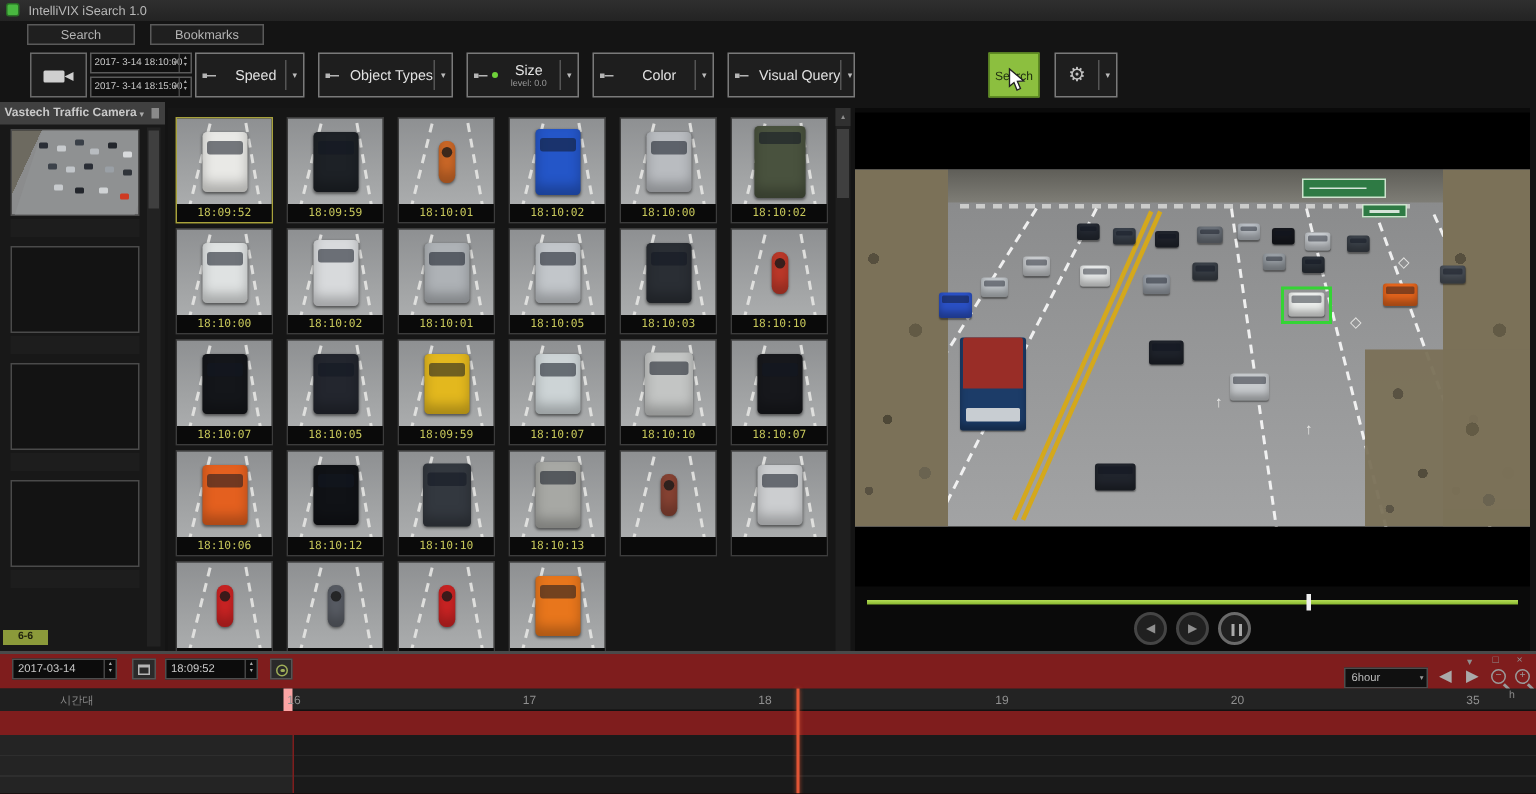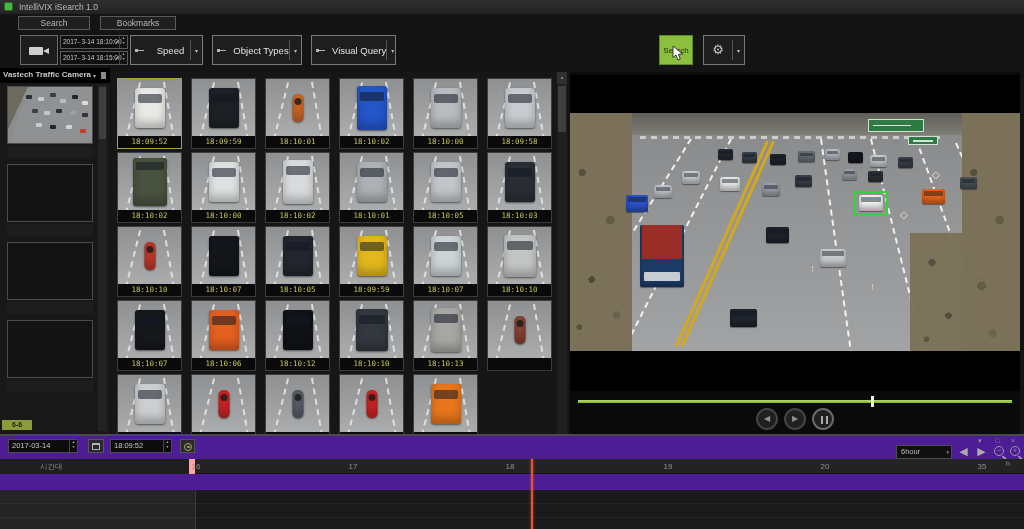--- a/index.html
+++ b/index.html
@@ -41,21 +41,21 @@
   .fsub { font-size:6px; color:#9a9a9a; }
   .fdiv { width:1px; height:20px; background:#555; flex:0 0 auto; }
   .fchev { width:11px; text-align:center; font-size:6px; color:#bbb; flex:0 0 auto; }
   .search-btn { position:absolute; left:659px; top:2px; width:34px; height:30px; background:#8cbf3f; border:1px solid #5e8c22; color:#203010; font-size:8px; font-family:"Liberation Sans",sans-serif; }
   .gear-btn { position:absolute; left:703px; top:2px; width:42px; height:30px; background:#1e1e1e; border:1px solid #7a7a7a; display:flex; align-items:center; }
   .gear { flex:1; text-align:center; font-size:13px; color:#c0c0c0; line-height:28px; }
   .cursor-svg { position:absolute; left:672px; top:12px; z-index:50; }
 
   
   .sidebar { position:absolute; left:0; top:68px; width:110px; height:366px; background:#181818; }
-  .sb-header { position:absolute; left:0; top:0; width:110px; height:15px; background:#000000; }
+  .sb-header { position:absolute; left:0; top:0; width:110px; height:15px; background:#404040; }
   .sb-title { position:absolute; left:3px; top:2px; font-size:8px; font-weight:bold; color:#c9c9c9; white-space:nowrap; }
   .sb-chev { position:absolute; right:14px; top:4px; font-size:6px; color:#aaa; }
   .sb-pin { position:absolute; right:4px; top:4px; width:5px; height:7px; background:#8a8a8a; }
   .sb-slot { position:absolute; left:7px; width:86px; height:58px; background:#131313; border:1px solid #4a4a4a; }
   .sb-slot-label { position:absolute; left:7px; width:86px; height:12px; background:#1d1d1d; }
   .mini-scene { position:absolute; inset:0; background:linear-gradient(115deg,#6d6a60 0 18%,#8b8c8d 18% 100%); overflow:hidden; }
   .mini-road { position:absolute; left:10px; top:-4px; width:80px; height:70px; background:#8f9192; transform:skewX(-18deg); }
   .mini-cars { position:absolute; left:18px; top:8px; width:6px; height:4px; background:#2a2e36; border-radius:1px;
     box-shadow:12px 2px 0 #c8cbce, 24px -2px 0 #3a4048, 34px 4px 0 #b8bcc0, 46px 0 0 #23262c, 56px 6px 0 #d8dadc,
     6px 14px 0 #3c424a, 18px 16px 0 #c2c6ca, 30px 14px 0 #2a2e36, 44px 16px 0 #9aa0a6, 56px 18px 0 #30343a,
@@ -124,21 +124,21 @@
   .pveh.truck::after { content:""; position:absolute; left:4px; bottom:6px; width:36px; height:9px; background:#c8cdd2; border-radius:1px; }
   .bbox { position:absolute; border:2px solid #35d435; background:transparent; z-index:5; }
   .pbar { position:absolute; left:8px; top:328px; width:434px; height:3px; background:linear-gradient(180deg,#b5dd55,#86b52e); }
   .pmark { position:absolute; top:-4px; width:3px; height:11px; background:#efefef; }
   .pctrls { position:absolute; left:0; top:336px; width:450px; display:flex; justify-content:center; gap:6px; }
   .pbtn { width:22px; height:22px; border-radius:50%; background:#202020; border:2px solid #454545; color:#8f8f8f; font-size:8px; line-height:18px; text-align:center; padding:0; font-family:"Liberation Sans",sans-serif; }
   .pbtn.pause { border-color:#6a6a6a; color:#aaa; position:relative; }
   .pauseglyph { position:absolute; left:7px; top:6px; width:7px; height:8px; border-left:2px solid #aaa; border-right:2px solid #aaa; }
 
   
-  .bottombar { position:absolute; left:0; top:434px; width:1024px; height:95px; background:#4c1d95; border-top:2px solid #4a4a4a; }
+  .bottombar { position:absolute; left:0; top:434px; width:1024px; height:95px; background:#7f1d1d; border-top:2px solid #4a4a4a; }
   .tl-input { position:absolute; height:14px; background:#0c0c0c; border:1px solid #4d4d4d; color:#c9c9c9; font-size:7.5px; line-height:12px; padding-left:3px; top:3px; }
   .tl-input .spin { height:12px; }
   .ti-date { left:8px; width:70px; }
   .ti-time { left:110px; width:62px; }
   .cal-btn { position:absolute; left:88px; top:3px; width:16px; height:14px; background:#2a2a2a; border:1px solid #555; }
   .cal-glyph { position:absolute; left:3px; top:3px; width:8px; height:7px; border:1px solid #b5b5b5; border-top:2.5px solid #b5b5b5; }
   .go-btn { position:absolute; left:180px; top:3px; width:15px; height:14px; background:#2a2a2a; border:1px solid #555; }
   .go-glyph { position:absolute; left:3px; top:2.5px; width:8px; height:8px; border:1.5px solid #9fae58; border-radius:50%; }
   .go-glyph::after { content:""; position:absolute; left:2px; top:2px; width:2.5px; height:2.5px; border-radius:50%; background:#9fae58; }
   .corner-ic { position:absolute; top:1px; font-size:7px; color:#8f8f8f; }
@@ -209,20 +209,40 @@
         <div class="filter enabled" style="width: 90px;">
         <span class="ficon"></span>
         <span class="fdot"></span>
         <span class="flabel-wrap">
           <span class="flabel">Object Types</span>
           <span class="fsub"></span>
         </span>
         <span class="fdiv"></span>
         <span class="fchev">▾</span>
       </div>
+        <div class="filter enabled" style="width: 75px;">
+        <span class="ficon"></span>
+        <span class="fdot dot-on"></span>
+        <span class="flabel-wrap">
+          <span class="flabel">Size</span>
+          <span class="fsub">level: 0.0</span>
+        </span>
+        <span class="fdiv"></span>
+        <span class="fchev">▾</span>
+      </div>
+        <div class="filter enabled" style="width: 81px;">
+        <span class="ficon"></span>
+        <span class="fdot"></span>
+        <span class="flabel-wrap">
+          <span class="flabel">Color</span>
+          <span class="fsub"></span>
+        </span>
+        <span class="fdiv"></span>
+        <span class="fchev">▾</span>
+      </div>
         <div class="filter enabled" style="width: 85px;">
         <span class="ficon"></span>
         <span class="fdot"></span>
         <span class="flabel-wrap">
           <span class="flabel">Visual Query</span>
           <span class="fsub"></span>
         </span>
         <span class="fdiv"></span>
         <span class="fchev">▾</span>
       </div>
@@ -286,26 +306,20 @@
       <div class="thumb">
         <div class="veh van" style="background: rgb(36, 86, 200);"></div>
       </div>
       <div class="tlabel">18:10:02</div>
     </div>
       <div class="cell">
       <div class="thumb">
         <div class="veh car" style="background: rgb(185, 188, 192);"></div>
       </div>
       <div class="tlabel">18:10:00</div>
-    </div>
-      <div class="cell">
-      <div class="thumb">
-        <div class="veh car" style="background: rgb(201, 204, 208);"></div>
-      </div>
-      <div class="tlabel">18:09:58</div>
     </div>
       <div class="cell">
       <div class="thumb">
         <div class="veh truck" style="background: rgb(73, 82, 62);"></div>
       </div>
       <div class="tlabel">18:10:02</div>
     </div>
       <div class="cell">
       <div class="thumb">
         <div class="veh car" style="background: rgb(223, 226, 226);"></div>

